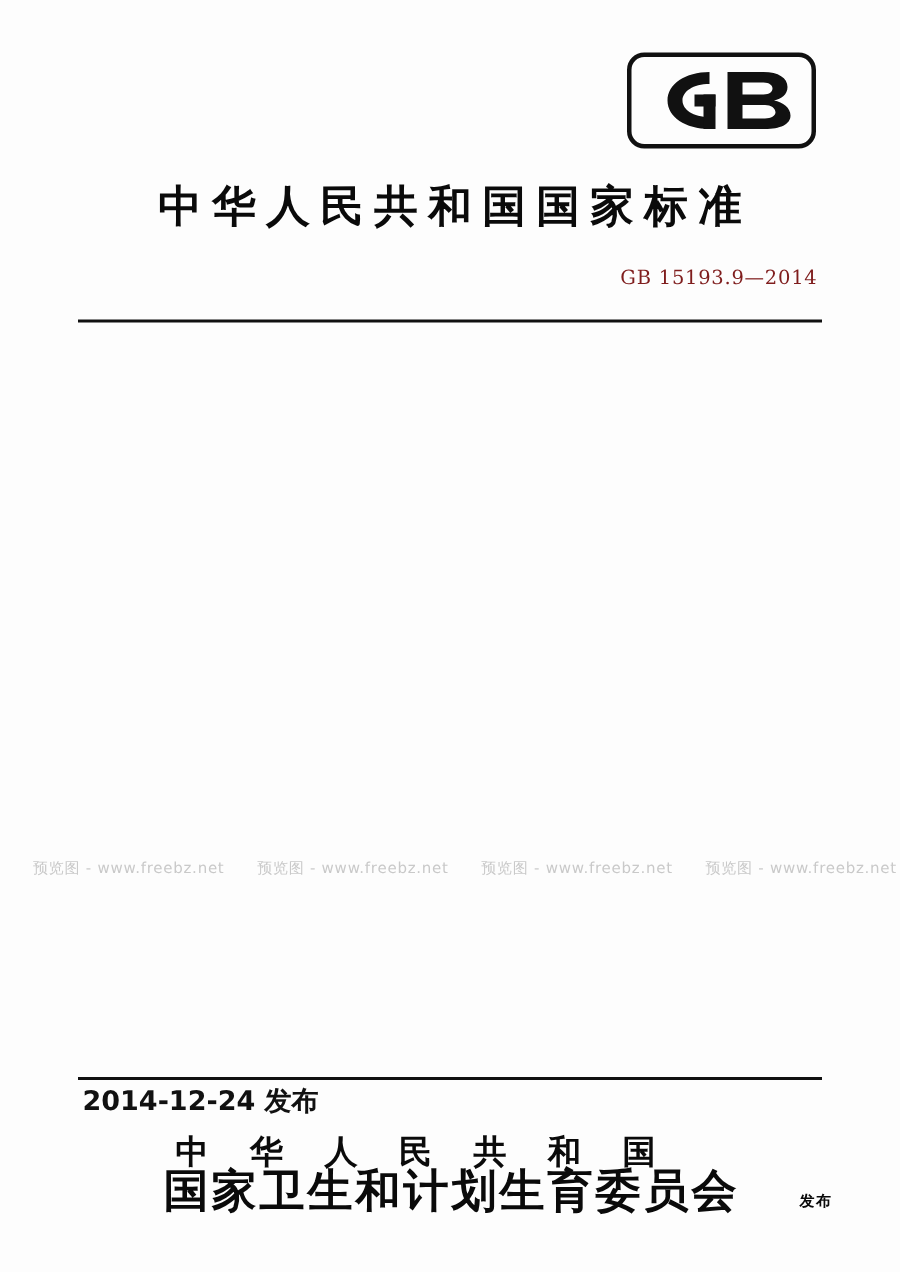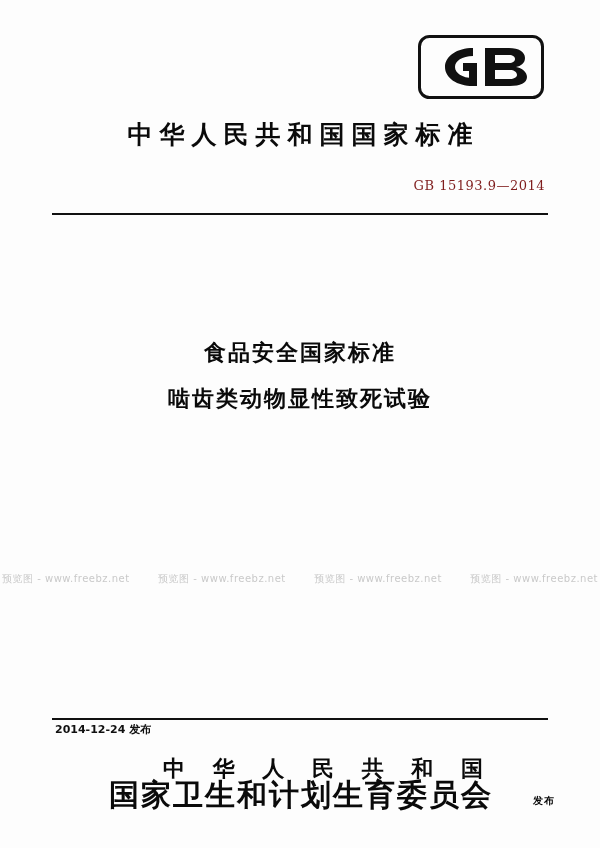--- a/index.html
+++ b/index.html
@@ -34,21 +34,21 @@
   .gb-logo svg { display: block; }
 
   
   .std-title {
     position: absolute;
     left: 0;
     right: 0;
     top: 118px;
     text-align: center;
     font-family: "DejaVu Sans", "Liberation Sans", sans-serif;
-    font-size: 25px;
+    font-size: 29px;
     font-weight: bold;
     letter-spacing: 7px;
     color: #0a0a0a;
     text-indent: 7px;
   }
 
   
   .std-number {
     position: absolute;
     right: 55px;
@@ -97,58 +97,58 @@
     align-items: center;
     justify-content: space-between;
     padding: 0 2px;
     box-sizing: border-box;
     font-family: "DejaVu Sans", "Liberation Sans", sans-serif;
     font-size: 10px;
     color: #c9c9c9;
     letter-spacing: 0.5px;
     user-select: none;
   }
-  .watermark span { white-space: nowrap; }
+  .watermark span { white-space: nowrap; margin-left: 20px; }
 
   
   .rule-bottom {
     position: absolute;
     left: 52px;
     right: 52px;
     top: 718px;
     height: 2px;
     background: #111;
   }
 
   
   .date-row {
     position: absolute;
     left: 55px;
     right: 55px;
     top: 722px;
     display: flex;
     justify-content: space-between;
     font-family: "DejaVu Sans", "Liberation Sans", sans-serif;
-    font-size: 11px;
+    font-size: 18px;
     font-weight: bold;
     color: #111;
   }
 
   
   .issuer {
     position: absolute;
     left: 0;
     right: 0;
     top: 756px;
     text-align: center;
   }
   .issuer-inner {
     display: inline-block;
     position: relative;
-    text-align: right;
+    text-align: left;
   }
   .issuer .l1 {
     font-family: "DejaVu Sans", "Liberation Sans", sans-serif;
     font-size: 22px;
     font-weight: bold;
     letter-spacing: 10px;
     text-indent: 10px;
     color: #0a0a0a;
     line-height: 26px;
   }
@@ -209,24 +209,20 @@
       </g>
     </svg>
   </div>
 
   <div class="std-title">中华人民共和国国家标准</div>
 
   <div class="std-number">GB  15193.9—2014</div>
 
   <div class="rule-top"></div>
 
-  <div class="doc-title">
-    <div class="line">食品安全国家标准</div>
-    <div class="line">啮齿类动物显性致死试验</div>
-  </div>
 
   <div class="watermark">
     <span>预览图 - www.freebz.net</span>
     <span>预览图 - www.freebz.net</span>
     <span>预览图 - www.freebz.net</span>
     <span>预览图 - www.freebz.net</span>
   </div>
 
   <div class="rule-bottom"></div>
 

